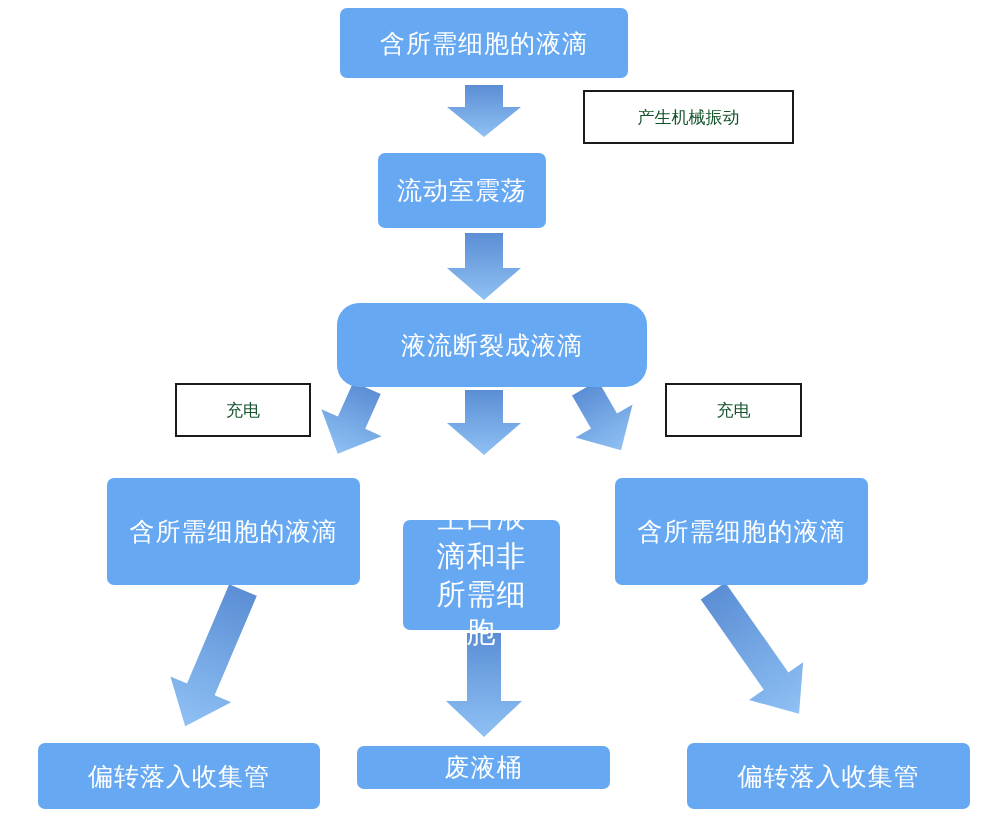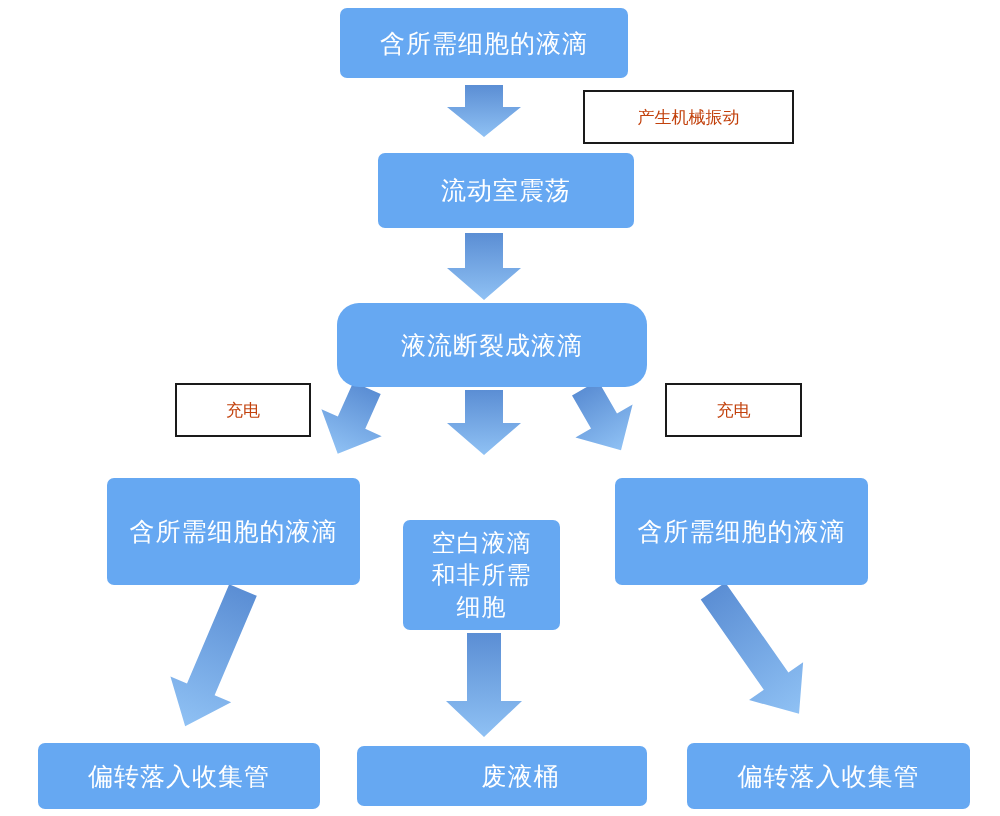--- a/index.html
+++ b/index.html
@@ -17,38 +17,38 @@
     display:flex;align-items:center;justify-content:center;
     text-align:center;
     font-size:25px;
     letter-spacing:1px;
   }
   .node .wrap{display:block;}
   .annot{
     position:absolute;
     background:#ffffff;
     border:2px solid #1a1a1a;
-    color:#c2410c;
+    color:#14532d;
     display:flex;align-items:center;justify-content:center;
     text-align:center;
     font-size:17px;
   }
   .annot.thick{border-width:3px;}
   svg.arrows{position:absolute;left:0;top:0;pointer-events:none;}
 
   
   #n-top        {left:340px;top:8px;  width:288px;height:70px;}
-  #n-vibrate    {left:378px;top:153px;width:256px;height:75px;}
+  #n-vibrate    {left:378px;top:153px;width:168px;height:75px;}
   #n-break      {left:337px;top:303px;width:310px;height:84px;border-radius:22px;}
   #n-left-drop  {left:107px;top:478px;width:253px;height:107px;}
-  #n-mid-drop   {left:403px;top:520px;width:157px;height:110px;font-size:24px;line-height:1.32;justify-content:center;}
+  #n-mid-drop   {left:403px;top:520px;width:157px;height:110px;font-size:29px;line-height:1.32;justify-content:center;}
   #n-mid-drop .wrap{width:100px;}
   #n-right-drop {left:615px;top:478px;width:253px;height:107px;}
   #n-left-coll  {left:38px; top:743px;width:282px;height:66px;}
-  #n-waste      {left:357px;top:746px;width:253px;height:60px;padding-left:37px;}
+  #n-waste      {left:357px;top:746px;width:253px;height:43px;}
   #n-right-coll {left:687px;top:743px;width:283px;height:66px;}
 
   #a-mech        {left:583px;top:90px; width:207px;height:50px;}
   #a-charge-left {left:175px;top:383px;width:132px;height:50px;}
   #a-charge-right{left:665px;top:383px;width:133px;height:50px;}
   #a-no-charge   {left:425px;top:463px;width:132px;height:47px;}
 </style>
 </head>
 <body>
 

